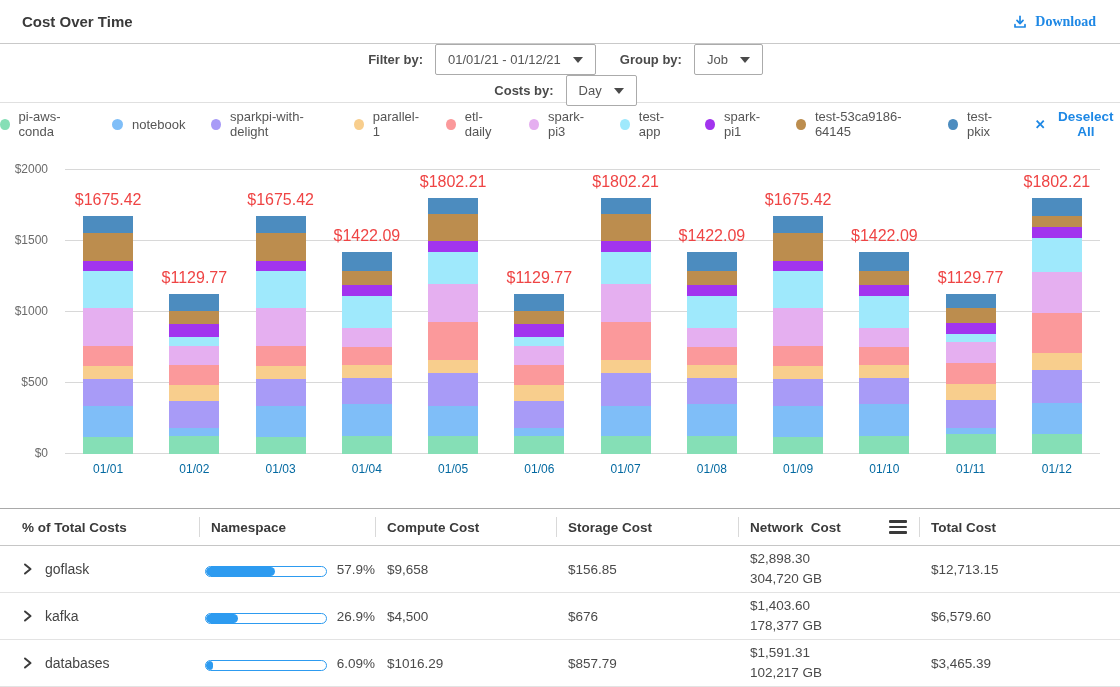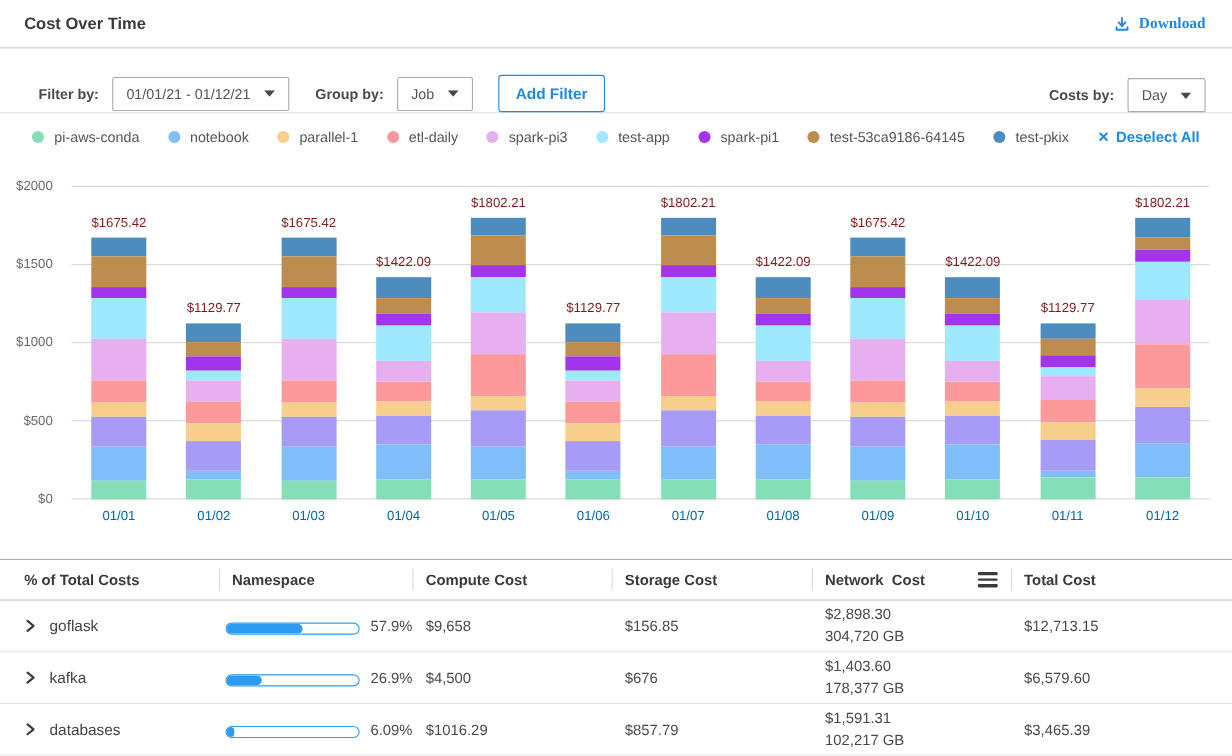--- a/index.html
+++ b/index.html
@@ -20,22 +20,23 @@
   .page-title { font-size:15px; font-weight:700; color:#3a3a3a; }
   .download-btn {
     display:flex; align-items:center; gap:7px;
     color:#1E88E5; font-size:14px; font-weight:700; cursor:pointer;
     background:none; border:none; font-family:Liberation Serif, serif;
   }
 
   
   .filterbar {
     height:59px; padding:0 24px 0 35px;
-    display:flex; align-items:flex-end; justify-content:space-between;
+    display:flex; align-items:center; justify-content:space-between;
     border-bottom:1px solid #e0e0e0;
+    flex-direction:column;
   }
   .fb-left, .fb-right { display:flex; align-items:center; }
   .fb-label { font-size:13px; font-weight:700; color:#4a4a4a; margin-right:12px; white-space:nowrap; }
   .selectbox {
     display:flex; align-items:center; gap:12px;
     border:1px solid #ababab; border-radius:2px; background:#fff;
     padding:7px 12px; font-size:13px; color:#555; cursor:pointer;
   }
   .gap24 { width:24px; }
   .add-filter-btn {
@@ -72,21 +73,21 @@
     text-align:right; font-size:12px; color:#6b6b6b; transform:translateY(6px);
   }
   .bars { position:absolute; left:0; right:0; top:0; bottom:0; display:flex; }
   .bar-slot { flex:1; position:relative; height:100%; }
   .bar {
     position:absolute; bottom:0; left:50%; transform:translateX(-50%);
     width:50px; display:flex; flex-direction:column-reverse;
   }
   .bar-total-label {
     position:absolute; left:50%; transform:translateX(-50%);
-    white-space:nowrap; font-size:12px; color:#7f1d1d;
+    white-space:nowrap; font-size:16px; color:#ef4444;
   }
   .xlabels {
     position:absolute; left:65px; right:20px; top:317px; display:flex;
   }
   .xtick { flex:1; text-align:center; font-size:12px; color:#0369a1; }
 
   
   .cost-table { border-top:1px solid #a9a9a9; }
   .trow, .thead {
     display:grid;
@@ -146,21 +147,20 @@
           </svg>
       </div>
       <span class="gap24"></span>
       <span class="fb-label">Group by:</span>
       <div class="selectbox">
         <span>Job</span>
         <svg width="10" height="6" viewBox="0 0 10 6">
             <path d="M0 0h10L5 6z" fill="#4a4a4a"></path>
           </svg>
       </div>
-      <button class="add-filter-btn">Add Filter</button>
     </div>
     <div class="fb-right">
       <span class="fb-label">Costs by:</span>
       <div class="selectbox">
         <span>Day</span>
         <svg width="10" height="6" viewBox="0 0 10 6">
             <path d="M0 0h10L5 6z" fill="#4a4a4a"></path>
           </svg>
       </div>
     </div>
@@ -168,20 +168,24 @@
 
   <div class="legendbar">
     <div class="legend-items" id="legend-items">
         <div class="legend-item">
           <span class="dot" style="background: rgb(133, 223, 182);"></span>
           <span class="leg-label">pi-aws-conda</span>
         </div>
         <div class="legend-item">
           <span class="dot" style="background: rgb(127, 190, 248);"></span>
           <span class="leg-label">notebook</span>
+        </div>
+        <div class="legend-item">
+          <span class="dot" style="background: rgb(168, 155, 247);"></span>
+          <span class="leg-label">sparkpi-with-delight</span>
         </div>
         <div class="legend-item">
           <span class="dot" style="background: rgb(248, 206, 141);"></span>
           <span class="leg-label">parallel-1</span>
         </div>
         <div class="legend-item">
           <span class="dot" style="background: rgb(251, 153, 155);"></span>
           <span class="leg-label">etl-daily</span>
         </div>
         <div class="legend-item">

